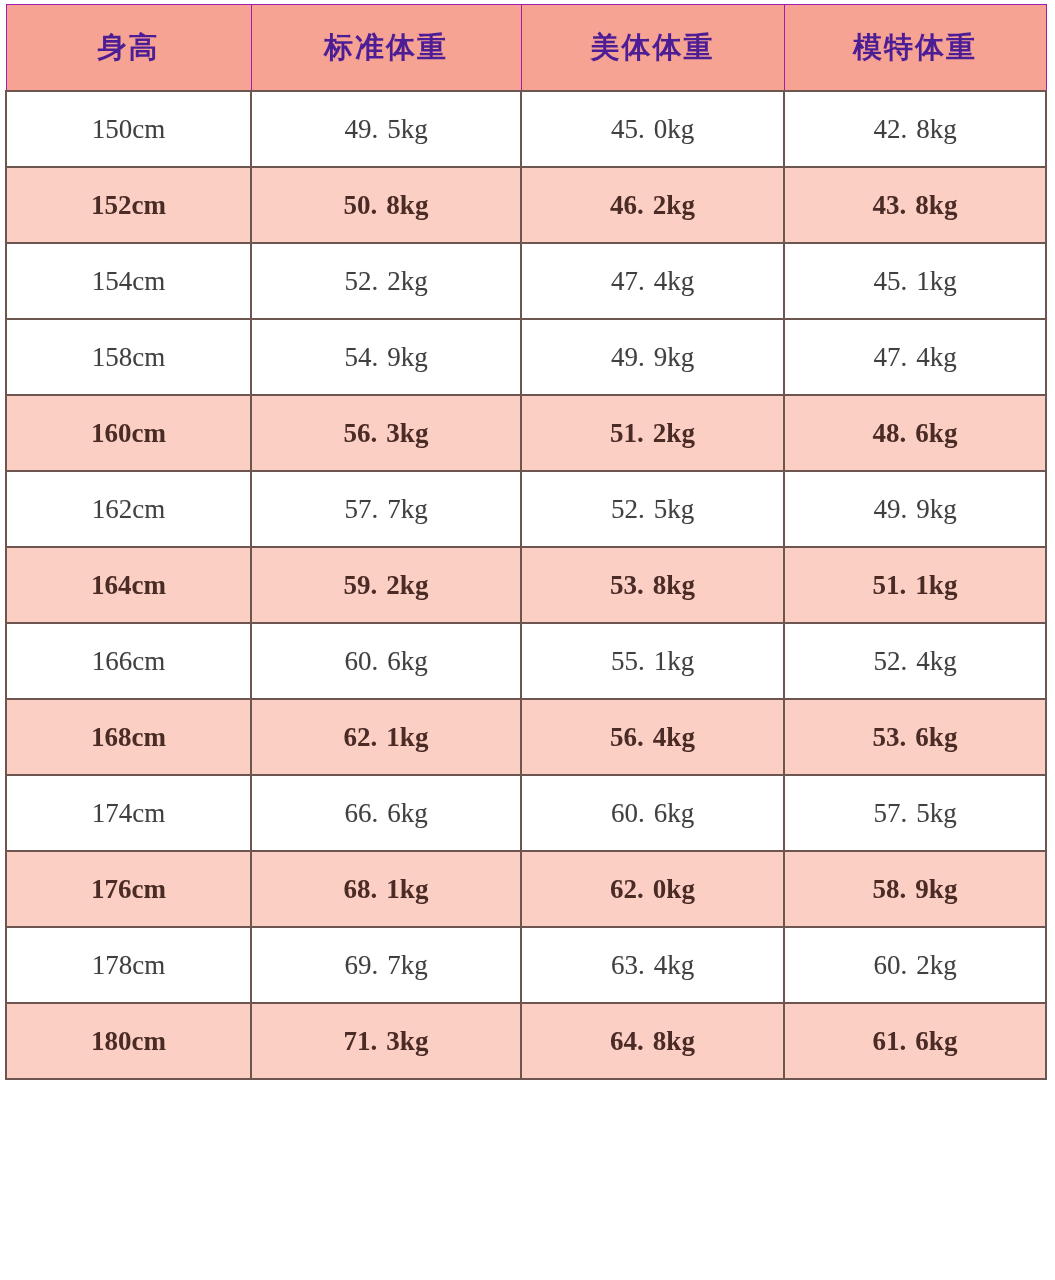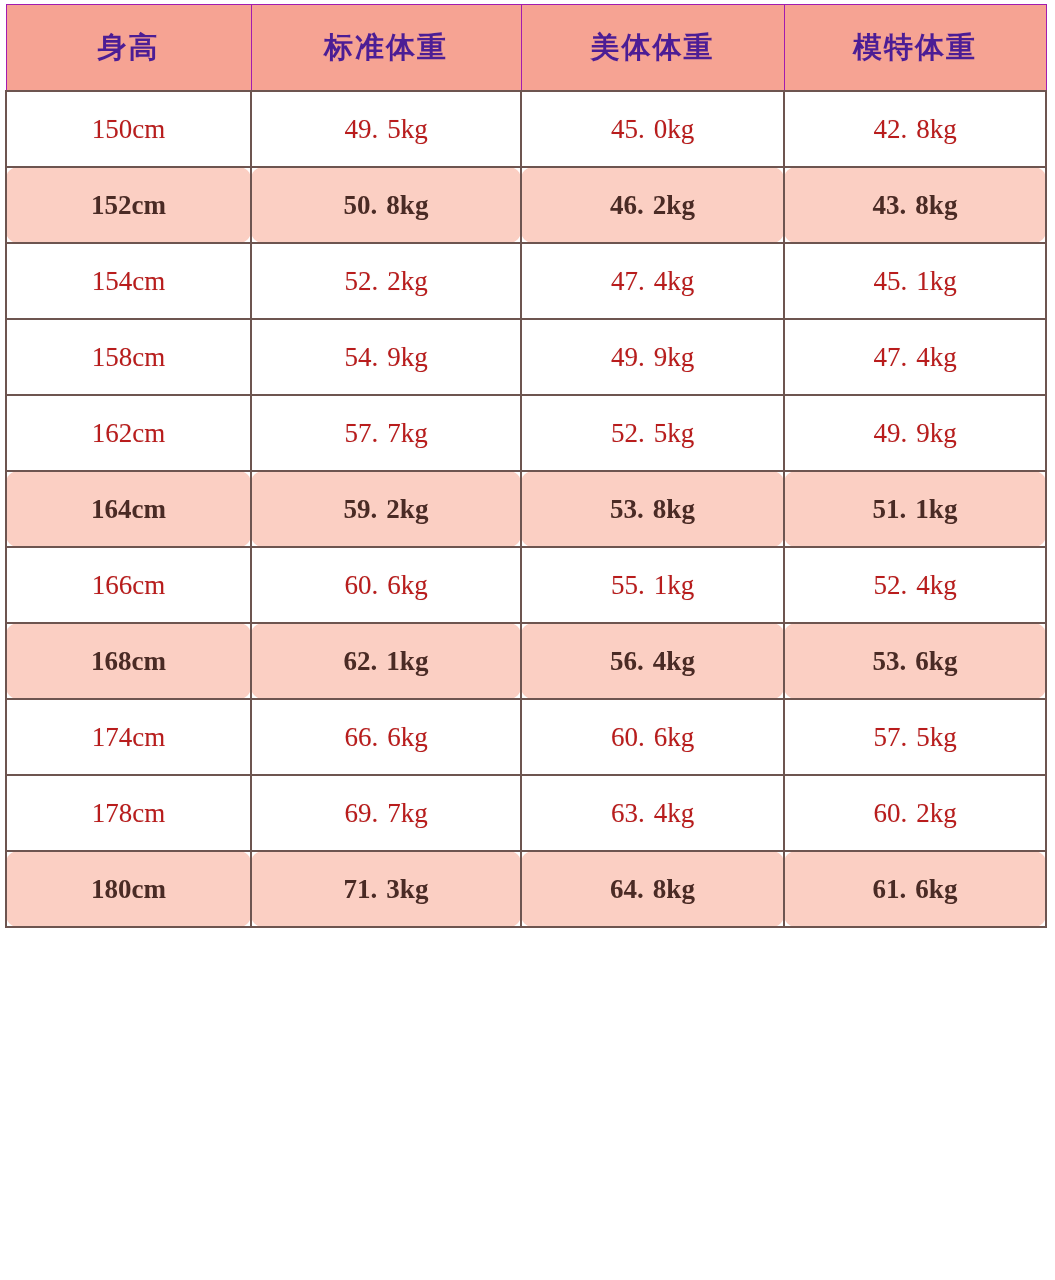--- a/index.html
+++ b/index.html
@@ -52,30 +52,29 @@
     height: 72px;
     text-align: center;
     vertical-align: middle;
     font-size: 27px;
     border: 2px solid #6d5550;
     white-space: nowrap;
   }
 
   tbody tr.row-light td {
     background: #ffffff;
-    color: #b91c1c;
+    color: #404040;
     font-weight: normal;
     text-shadow: 0 0 1px rgba(160,160,154,0.35);
   }
 
   tbody tr.row-tint td {
     background: #fbcfc3;
     color: #4a2b25;
     font-weight: bold;
-    border-radius: 12px;
   }
 
   
   .dec-gap { display: inline-block; width: 9px; }
 
   .unit { letter-spacing: 0px; }
 </style>
 </head>
 <body>
 
@@ -113,20 +112,26 @@
           <td>52.<span class="dec-gap"></span>2<span class="unit">kg</span></td>
           <td>47.<span class="dec-gap"></span>4<span class="unit">kg</span></td>
           <td>45.<span class="dec-gap"></span>1<span class="unit">kg</span></td>
         </tr>
         <tr class="row-light">
           <td>158cm</td>
           <td>54.<span class="dec-gap"></span>9<span class="unit">kg</span></td>
           <td>49.<span class="dec-gap"></span>9<span class="unit">kg</span></td>
           <td>47.<span class="dec-gap"></span>4<span class="unit">kg</span></td>
         </tr>
+        <tr class="row-tint">
+          <td>160cm</td>
+          <td>56.<span class="dec-gap"></span>3<span class="unit">kg</span></td>
+          <td>51.<span class="dec-gap"></span>2<span class="unit">kg</span></td>
+          <td>48.<span class="dec-gap"></span>6<span class="unit">kg</span></td>
+        </tr>
         <tr class="row-light">
           <td>162cm</td>
           <td>57.<span class="dec-gap"></span>7<span class="unit">kg</span></td>
           <td>52.<span class="dec-gap"></span>5<span class="unit">kg</span></td>
           <td>49.<span class="dec-gap"></span>9<span class="unit">kg</span></td>
         </tr>
         <tr class="row-tint">
           <td>164cm</td>
           <td>59.<span class="dec-gap"></span>2<span class="unit">kg</span></td>
           <td>53.<span class="dec-gap"></span>8<span class="unit">kg</span></td>
@@ -143,20 +148,26 @@
           <td>62.<span class="dec-gap"></span>1<span class="unit">kg</span></td>
           <td>56.<span class="dec-gap"></span>4<span class="unit">kg</span></td>
           <td>53.<span class="dec-gap"></span>6<span class="unit">kg</span></td>
         </tr>
         <tr class="row-light">
           <td>174cm</td>
           <td>66.<span class="dec-gap"></span>6<span class="unit">kg</span></td>
           <td>60.<span class="dec-gap"></span>6<span class="unit">kg</span></td>
           <td>57.<span class="dec-gap"></span>5<span class="unit">kg</span></td>
         </tr>
+        <tr class="row-tint">
+          <td>176cm</td>
+          <td>68.<span class="dec-gap"></span>1<span class="unit">kg</span></td>
+          <td>62.<span class="dec-gap"></span>0<span class="unit">kg</span></td>
+          <td>58.<span class="dec-gap"></span>9<span class="unit">kg</span></td>
+        </tr>
         <tr class="row-light">
           <td>178cm</td>
           <td>69.<span class="dec-gap"></span>7<span class="unit">kg</span></td>
           <td>63.<span class="dec-gap"></span>4<span class="unit">kg</span></td>
           <td>60.<span class="dec-gap"></span>2<span class="unit">kg</span></td>
         </tr>
         <tr class="row-tint">
           <td>180cm</td>
           <td>71.<span class="dec-gap"></span>3<span class="unit">kg</span></td>
           <td>64.<span class="dec-gap"></span>8<span class="unit">kg</span></td>

